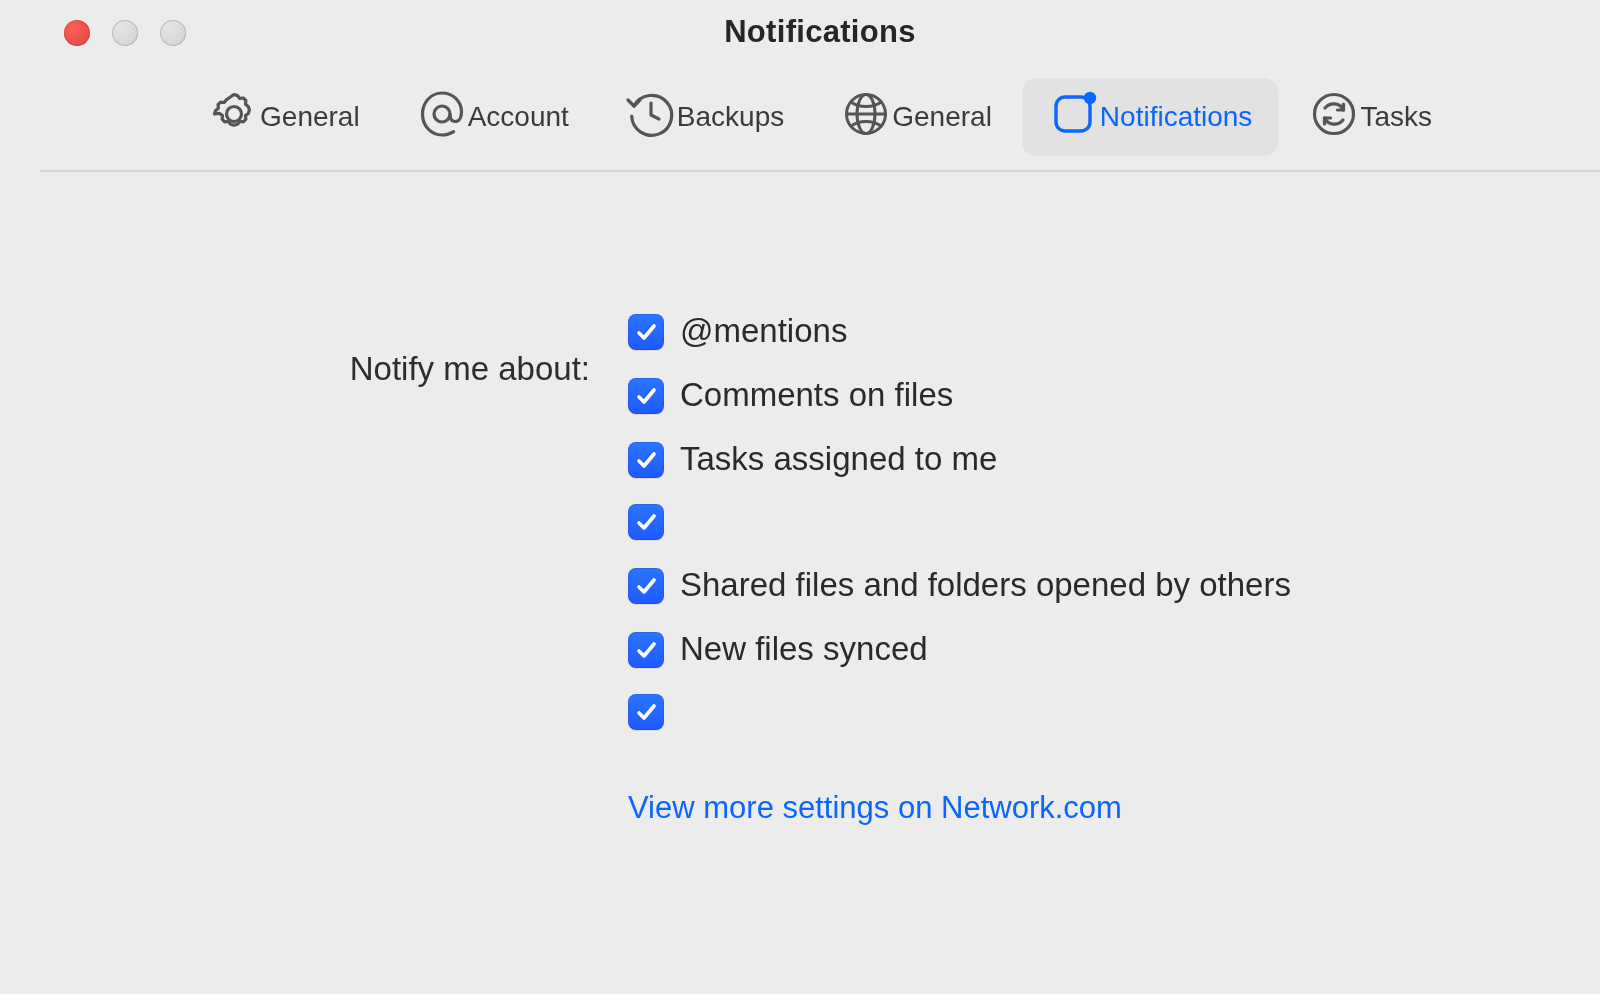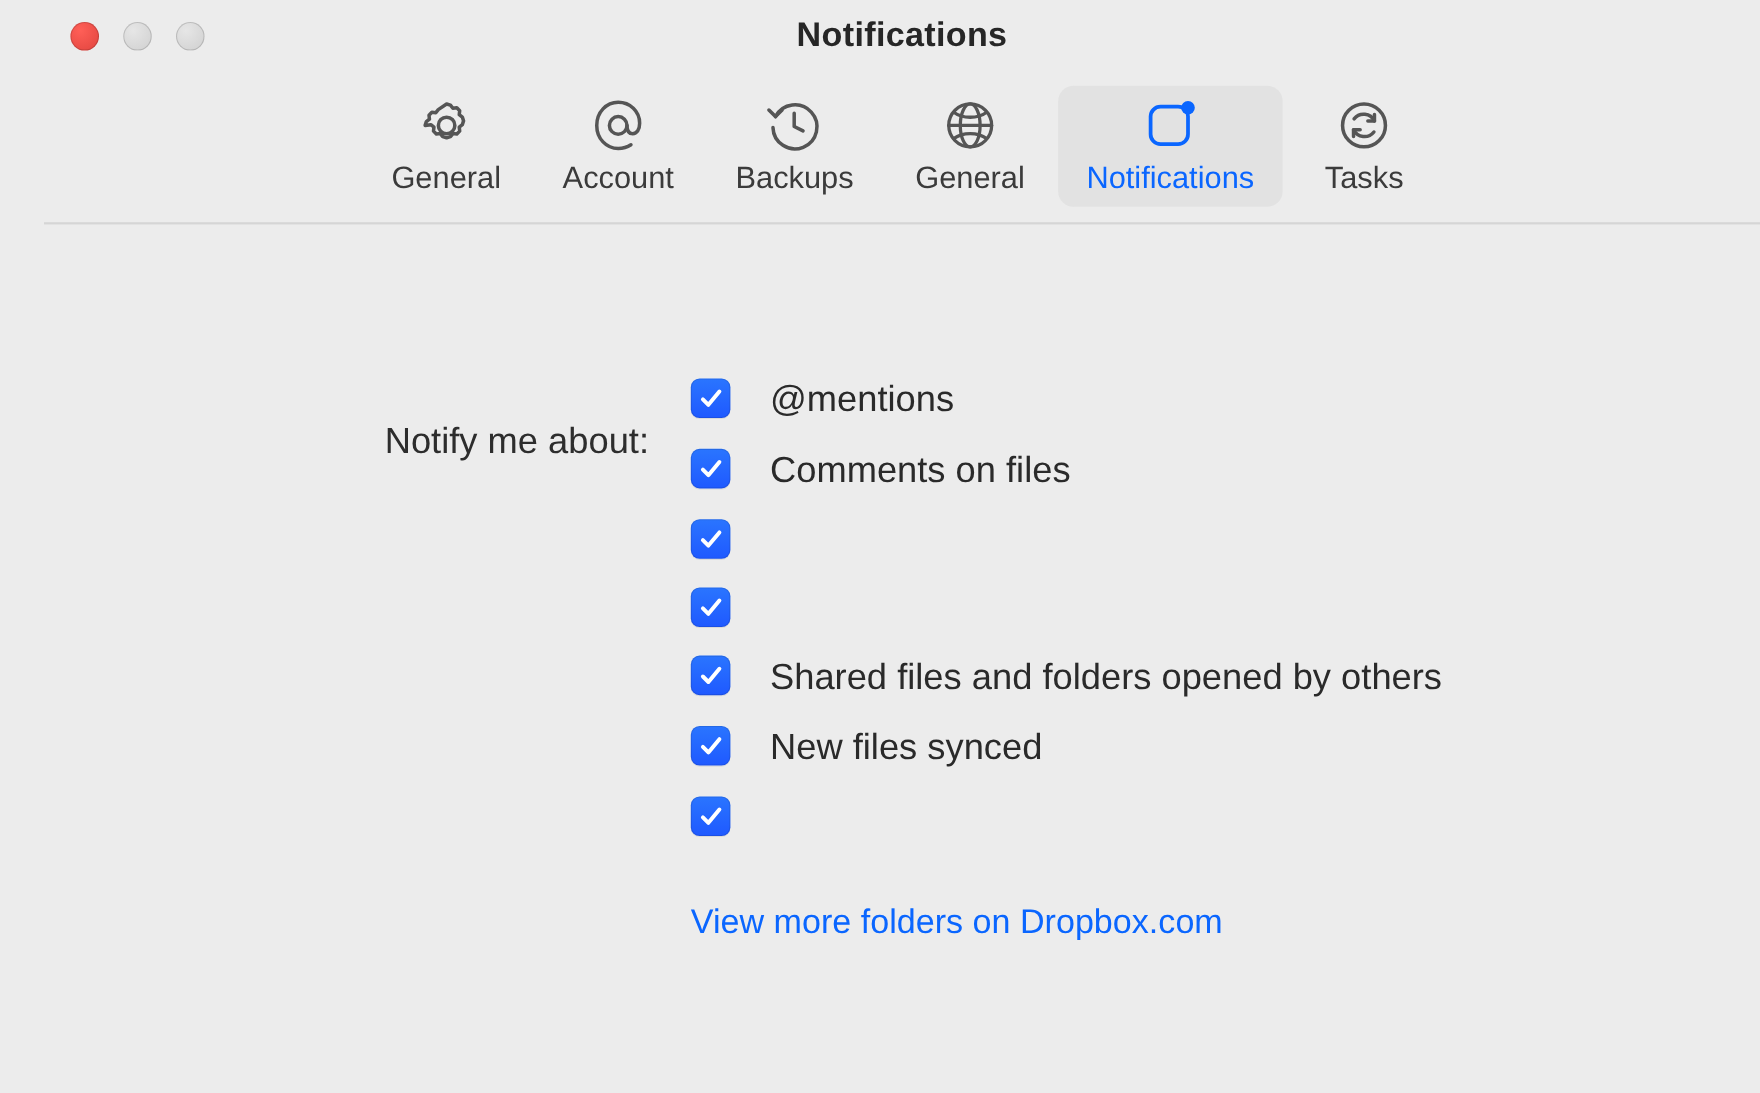--- a/index.html
+++ b/index.html
@@ -64,21 +64,21 @@
   }
   .toolbar {
     display: flex;
     justify-content: center;
     align-items: flex-end;
     gap: 4px;
     padding: 14px 0 14px;
   }
   .tab {
     display: flex;
-    flex-direction: column;
+    flex-direction: row;
     align-items: center;
     justify-content: flex-end;
     padding: 10px 26px 10px;
     border-radius: 14px;
     min-width: 140px;
     user-select: none;
   }
   .tab .icon {
     width: 52px;
     height: 52px;
@@ -116,22 +116,22 @@
     padding-top: 2px;
     margin-top: 36px;
   }
   .options {
     display: flex;
     flex-direction: column;
     gap: 26px;
   }
   .option {
     display: flex;
-    align-items: flex-start;
-    gap: 36px;
+    align-items: flex-end;
+    gap: 16px;
   }
   .checkbox {
     width: 36px;
     height: 36px;
     border-radius: 8px;
     background: linear-gradient(180deg, #2a75ff 0%, #1f59ff 100%);
     box-shadow: 0 1px 0 rgba(0,0,0,.08), inset 0 0 0 1px rgba(0,0,0,.1);
     display: flex;
     align-items: center;
     justify-content: center;
@@ -279,20 +279,21 @@
           </span>
           <span class="text">Comments on files</span>
         </label>
 
         <label class="option">
           <span class="checkbox">
             <svg width="22" height="22" viewBox="0 0 22 22">
                 <polyline points="4,12 9,17 19,5" fill="none" stroke="#fff" stroke-width="3.6" stroke-linecap="round" stroke-linejoin="round"></polyline>
               </svg>
           </span>
+          <span class="text">Tasks assigned to me</span>
         </label>
 
         <label class="option">
           <span class="checkbox">
             <svg width="22" height="22" viewBox="0 0 22 22">
                 <polyline points="4,12 9,17 19,5" fill="none" stroke="#fff" stroke-width="3.6" stroke-linecap="round" stroke-linejoin="round"></polyline>
               </svg>
           </span>
         </label>
 
@@ -315,17 +316,17 @@
         </label>
 
         <label class="option">
           <span class="checkbox">
             <svg width="22" height="22" viewBox="0 0 22 22">
                 <polyline points="4,12 9,17 19,5" fill="none" stroke="#fff" stroke-width="3.6" stroke-linecap="round" stroke-linejoin="round"></polyline>
               </svg>
           </span>
         </label>
 
-        <a class="link">View more folders on Dropbox.com</a>
+        <a class="link">View more settings on Network.com</a>
       </div>
     </div>
   </div>
 </div>
 
 </body></html>

